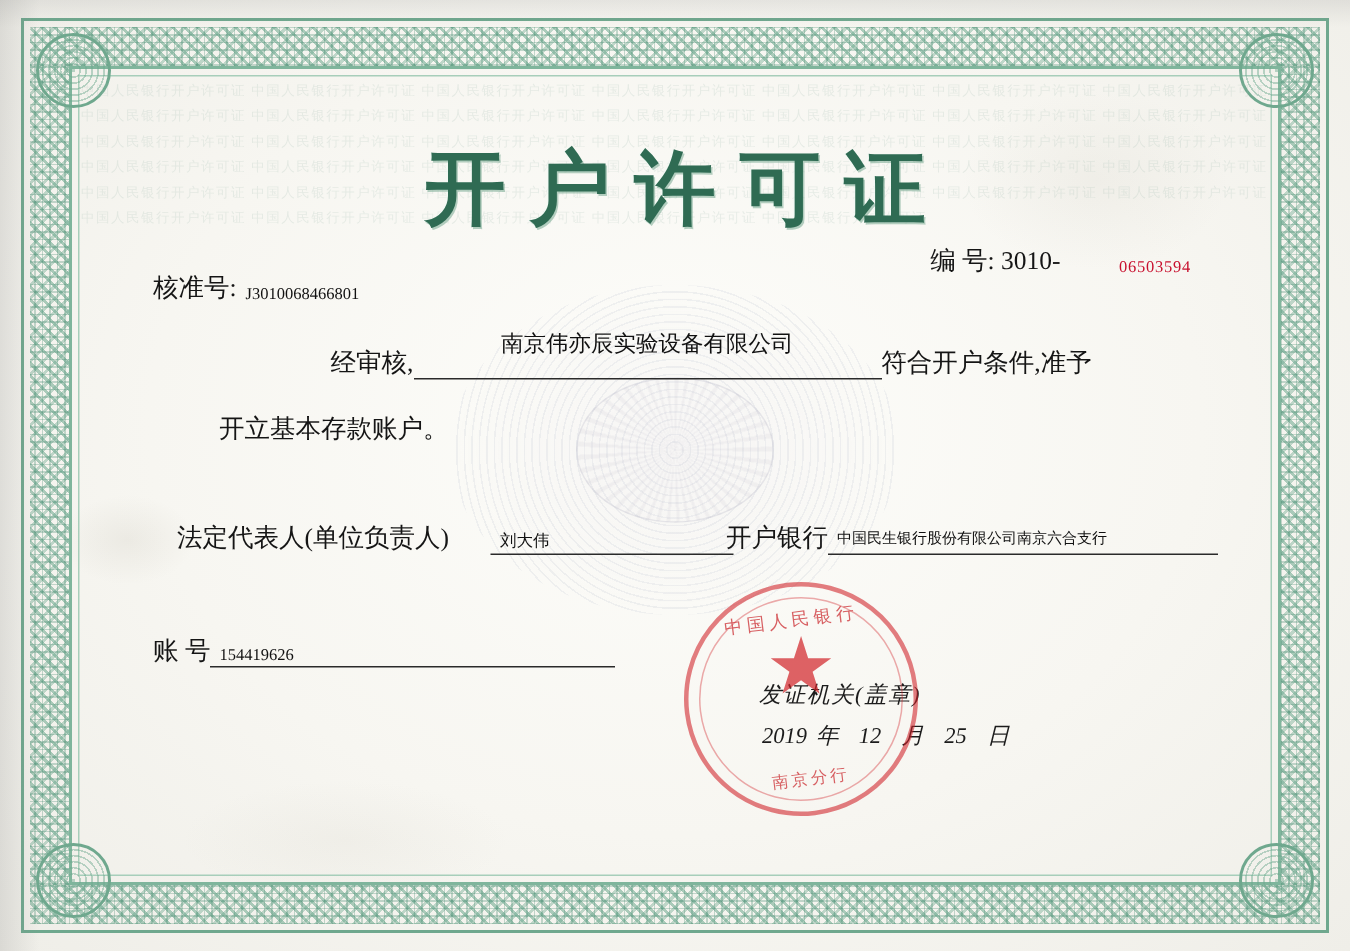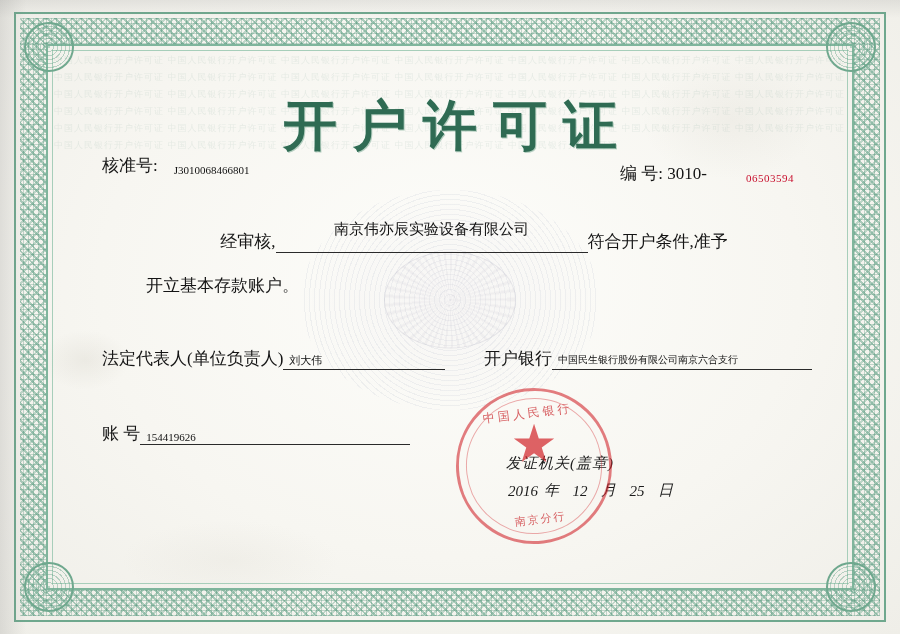--- a/index.html
+++ b/index.html
@@ -205,40 +205,40 @@
     color: #111;
     padding: 0 6px 1px 6px;
   }
   .ul {
     border-bottom: 1px solid #2a2a2a;
     min-width: 20px;
     text-align: left;
   }
 
   
-  .row-approval { left: 48px; top: 102px; gap: 10px; }
+  .row-approval { left: 48px; top: 128px; }
   .row-serial   { right: 46px; top: 110px; }
   .serial-red { color: #c8102e; letter-spacing: .5px; margin-left: 33px; }
 
   
   .row-para1 { left: 48px; top: 168px; width: 700px; justify-content: center; }
   .para-indent { margin-left: 44px; }
   .company-line {
     border-bottom: 1px solid #2a2a2a;
     min-width: 300px;
     text-align: center;
     padding-bottom: 13px;
   }
   .company-name { font-size: 15px; }
 
   
   .row-para2 { left: 92px; top: 222px; }
 
   
-  .row-legal { left: 48px; top: 295px; }
+  .row-legal { left: 64px; top: 295px; gap: 28px; }
   .legal-ul { min-width: 150px; }
   .row-bank { left: 430px; top: 295px; }
   .bank-ul {
     min-width: 248px;
     text-align: left;
     line-height: 19px;
     white-space: normal;
     font-size: 10px;
     padding-bottom: 0;
   }
@@ -388,21 +388,21 @@
     </div>
 
     <div class="row row-account">
       <span class="lbl">账  号</span>
       <span class="val ul account-ul">154419626</span>
     </div>
 
     <div class="issuer">
       <div class="issuer-label">发证机关(盖章)</div>
       <div class="issuer-date">
-        <span class="date-num">2016</span>
+        <span class="date-num">2019</span>
         <span class="date-unit">年</span>
         <span class="date-num">12</span>
         <span class="date-unit">月</span>
         <span class="date-num">25</span>
         <span class="date-unit">日</span>
       </div>
     </div>
 
   </div>
 

